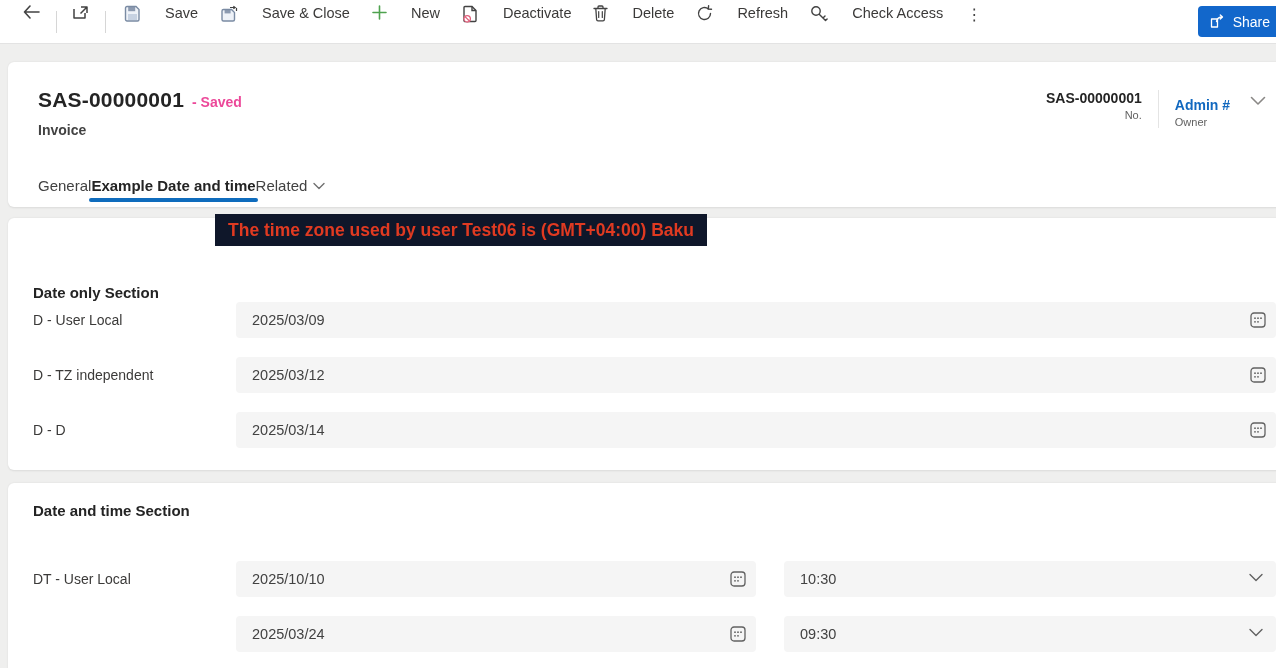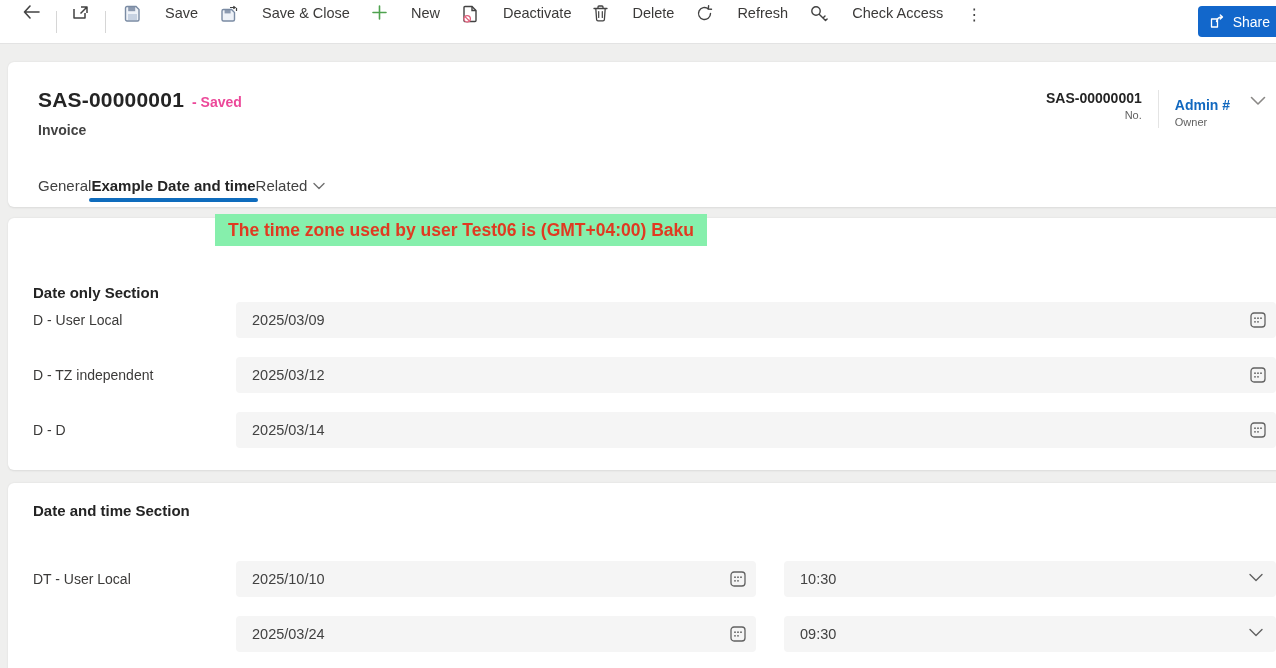--- a/index.html
+++ b/index.html
@@ -60,21 +60,21 @@
          cursor:pointer; display:flex; align-items:center; gap:6px; }
   .tab.active { font-weight:700; color:#242424; }
   .tab.active::after {
     content:""; position:absolute; left:-2px; right:-2px; bottom:5px; height:4px;
     border-radius:2px; background:#0f6cbd;
   }
 
   
   .tz-banner {
     position:absolute; left:215px; top:214px; height:32px; z-index:5;
-    background:#86efac; color:#e03a21; font-weight:700; font-size:17.5px;
+    background:#0f172a; color:#e03a21; font-weight:700; font-size:17.5px;
     line-height:32px; padding:0 13px; white-space:nowrap;
   }
 
   
   .section-title { position:absolute; left:25px; font-size:15px; font-weight:700; color:#242424; }
   .card-sec1 .section-title { top:26px;margin-top:40px; }
   .card-sec2 .section-title { top:19px; }
 
   .field-label {
     position:absolute; left:25px; width:200px; height:36px;

